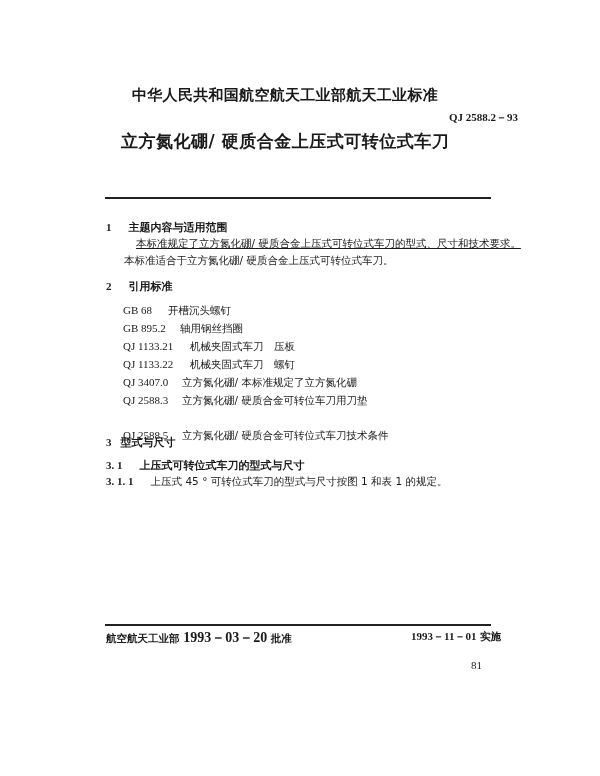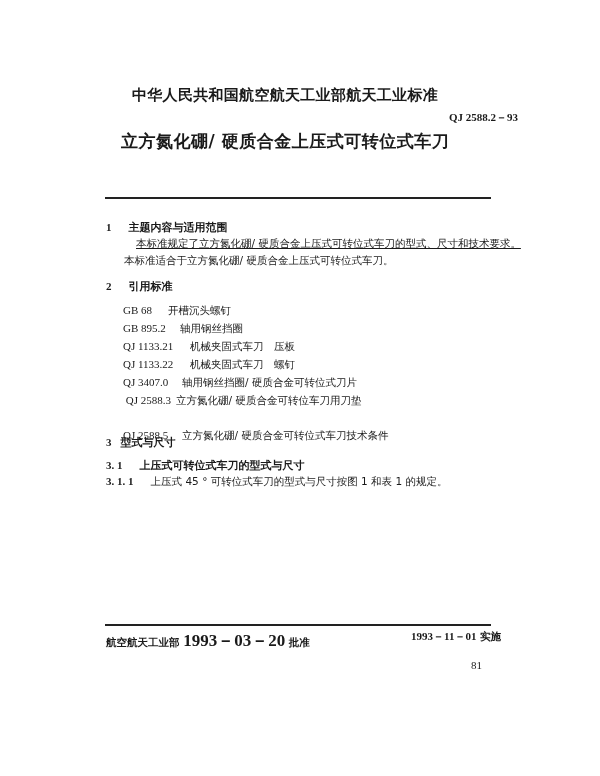--- a/index.html
+++ b/index.html
@@ -61,21 +61,21 @@
       left: 105px; top: 624px;
       width: 386px; height: 1.5px;
       background: #222;
     }
     .footer-left {
       left: 106px; top: 629px;
       font-size: 10.5px; font-weight: bold;
     }
     .footer-left .num {
       font-family: "Liberation Serif", serif;
-      font-size: 17px;
+      font-size: 14px;
     }
     .footer-right {
       left: 411px; top: 629px;
       font-size: 10.5px; font-weight: bold;
     }
     .footer-right .num {
       font-family: "Liberation Serif", serif;
       font-size: 11px;
     }
     .page-no {
@@ -118,23 +118,23 @@
   <div class="abs" style="left:123px; top:335px;">
     <span class="ref-code" style="width:62px;">QJ  1133.21</span>
     <span class="ref-name">机械夹固式车刀　压板</span>
   </div>
   <div class="abs" style="left:123px; top:353px;">
     <span class="ref-code" style="width:62px;">QJ  1133.22</span>
     <span class="ref-name">机械夹固式车刀　螺钉</span>
   </div>
   <div class="abs" style="left:123px; top:371px;">
     <span class="ref-code" style="width:54px;">QJ  3407.0</span>
-    <span class="ref-name">轴用钢丝挡圈/ 硬质合金可转位式刀片</span>
+    <span class="ref-name">立方氮化硼/ 本标准规定了立方氮化硼</span>
   </div>
-  <div class="abs" style="left:117px; top:389px;text-align:right;">
+  <div class="abs" style="left:123px; top:389px;">
     <span class="ref-code" style="width:54px;">QJ  2588.3</span>
     <span class="ref-name">立方氮化硼/ 硬质合金可转位车刀用刀垫</span>
   </div>
   <div class="abs" style="left:123px; top:424px;">
     <span class="ref-code" style="width:54px;">QJ  2588.5</span>
     <span class="ref-name">立方氮化硼/ 硬质合金可转位式车刀技术条件</span>
   </div>
 
   <div class="abs" style="left:106px; top:431px;">
     <span class="sec-num">3</span>

